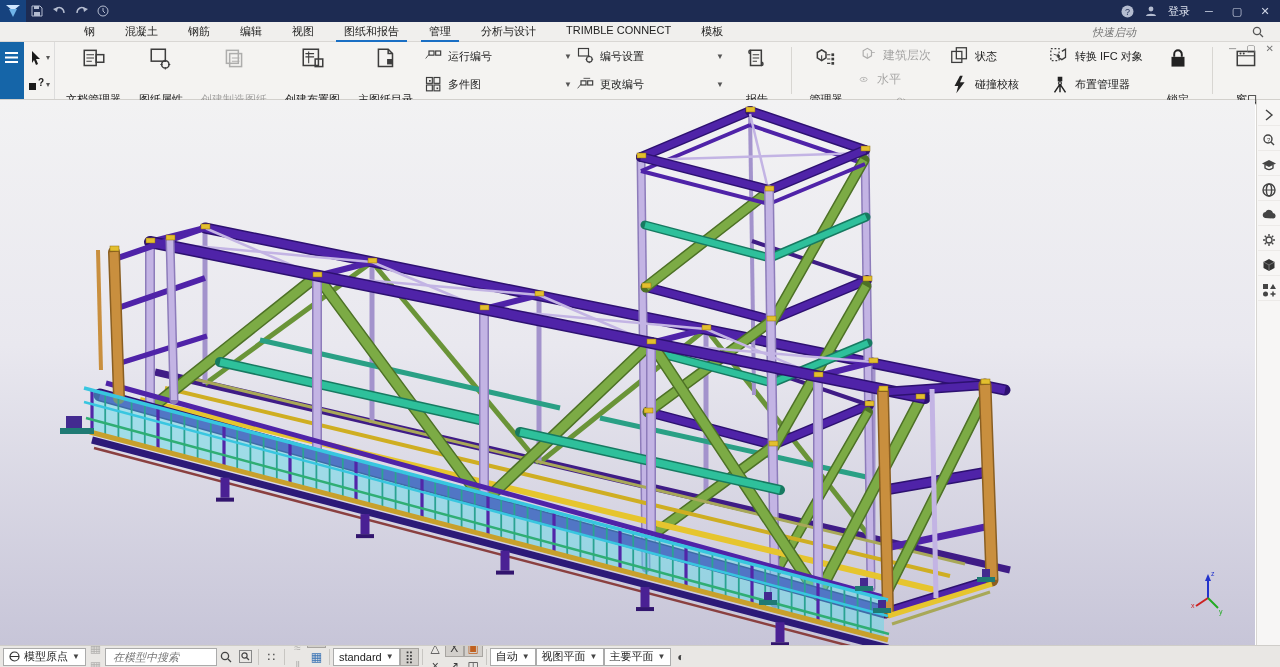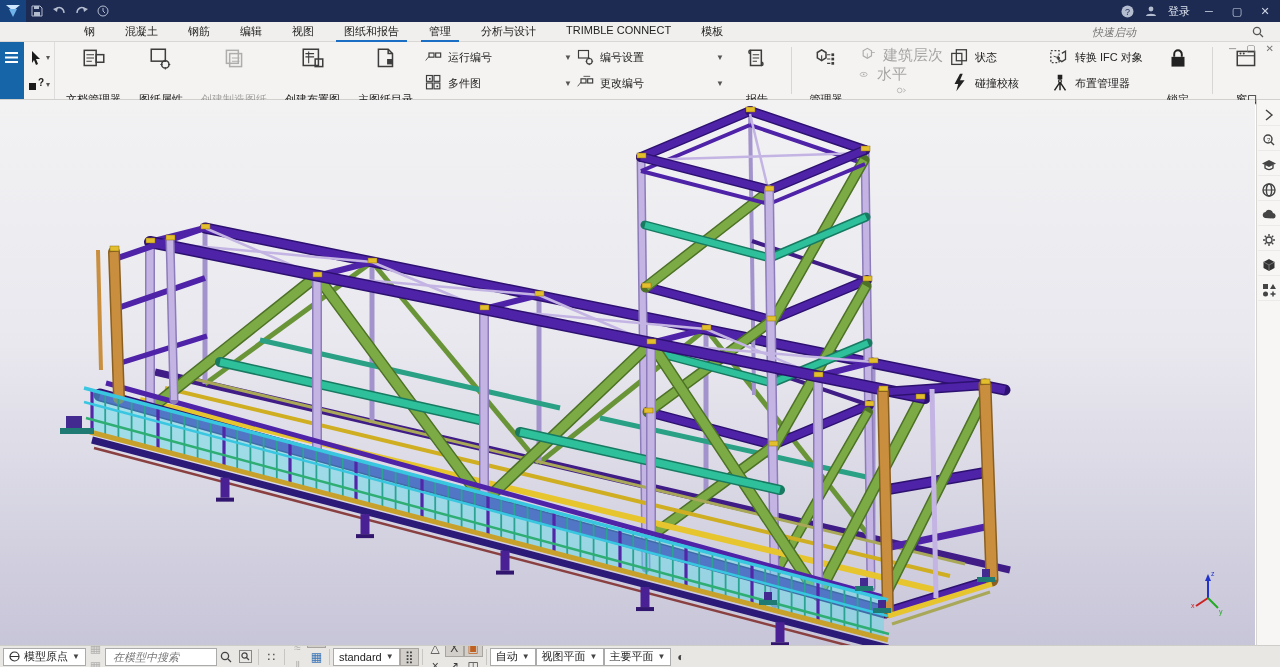--- a/index.html
+++ b/index.html
@@ -26,25 +26,25 @@
   .rb-menu{width:25px;background:#1565a8;display:flex;align-items:flex-start;justify-content:center;padding-top:10px;color:#fff;}
   .rb-tools{display:flex;flex-direction:column;justify-content:space-around;padding:2px 4px;border-right:1px solid #ddd;}
   .rb-tool{display:flex;align-items:center;gap:2px;color:#333;}
   .caret{font-size:8px;color:#555;}
   .rb-groups{display:flex;align-items:stretch;flex:1;padding:1px 2px;}
   .rgsep{width:1px;background:#d8d6d2;margin:4px 3px;}
   .bigbtn{display:flex;flex-direction:column;align-items:center;justify-content:flex-start;padding:3px 9px 1px;min-width:62px;color:#222;}
   .bigbtn .lbl{margin-top:20px;white-space:nowrap;}
   .bigbtn .dcaret{font-size:8px;color:#555;line-height:5px;}
   .bigbtn.dis{opacity:.38;}
-  .stackcol{display:flex;flex-direction:column;justify-content:space-around;padding:2px 2px;}
+  .stackcol{display:flex;flex-direction:column;justify-content:space-around;padding:2px 2px;gap:6px;}
   .srow{display:flex;align-items:center;gap:4px;width:148px;color:#222;}
   .srow .sp{flex:1;}
   .srow.dis{opacity:.38;}
-  .mini{font-size:15px;}
+  .mini{font-size:12px;}
   .rb-winctl{position:absolute;top:1px;right:6px;display:flex;gap:10px;color:#777;font-size:10px;}
   
   .main{display:flex;height:545px;background:#fff;}
   .viewport{flex:1;position:relative;overflow:hidden;}
   .sidepane{width:24px;background:#f7f6f5;border-left:1px solid #d8d6d2;display:flex;flex-direction:column;align-items:center;padding-top:4px;gap:3px;}
   .sp-ic{width:22px;height:22px;display:flex;align-items:center;justify-content:center;border-bottom:1px solid #eceae8;color:#333;}
   
   .statusbar{height:22px;background:#e9e7e4;border-top:1px solid #cfcdc9;display:flex;align-items:center;padding:0 3px;gap:0;overflow:hidden;}
   .sb-drop{background:#fff;border:1px solid #ababab;height:18px;display:flex;align-items:center;gap:4px;padding:0 5px;white-space:nowrap;color:#222;}
   .sb-drop .dc{font-size:8px;color:#444;}

